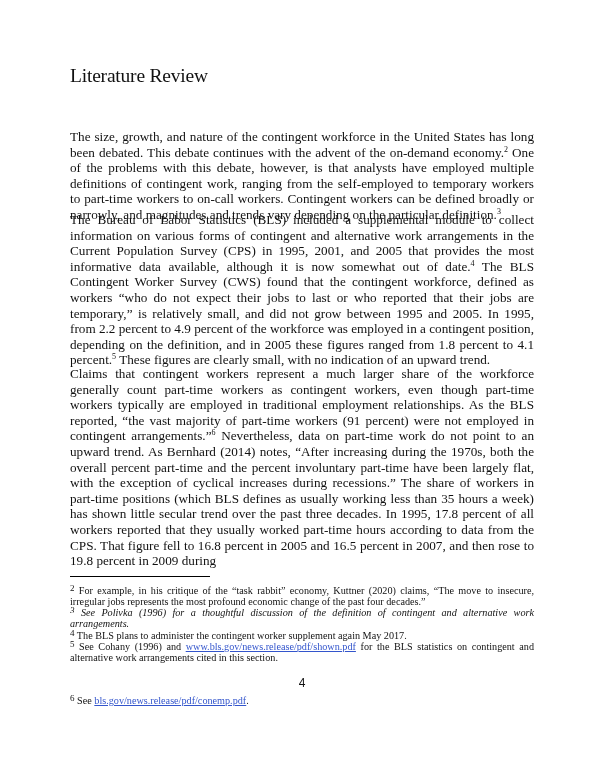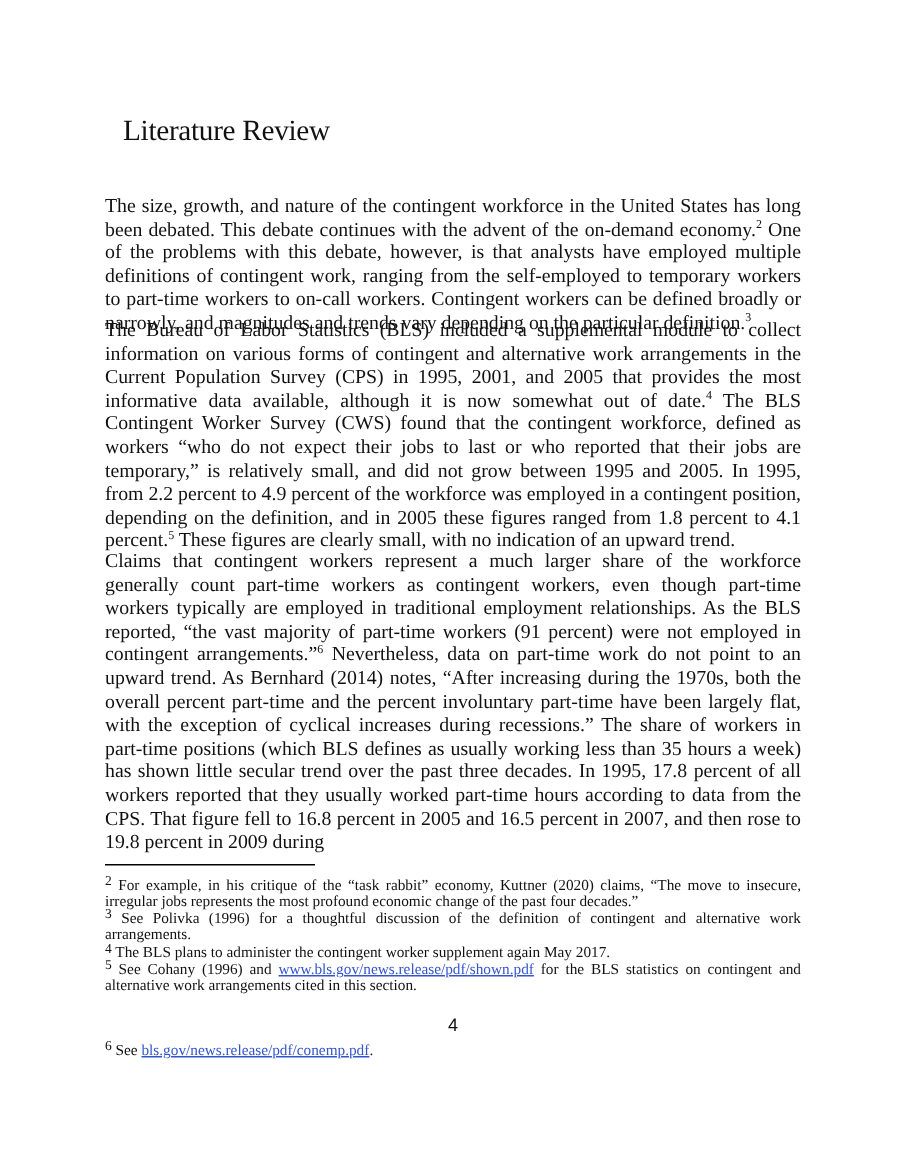--- a/index.html
+++ b/index.html
@@ -1,28 +1,28 @@
 <!DOCTYPE html>
 <html><head>
   <meta charset="utf-8">
   <style>
     html, body { margin: 0; padding: 0; background: #ffffff; }
     body { width: 600px; height: 776px; position: relative; overflow: hidden; font-family: "Liberation Serif", "DejaVu Serif", serif; color: #111; }
     .page { position: absolute; left: 70px; top: 0; width: 464px; }
-    h2 { position: absolute; top: 65px; left: 0; margin: 12px; font-weight: normal; font-size: 19.5px; letter-spacing: -0.2px; }
+    h2 { position: absolute; top: 65px; left: 0; margin: 0; font-weight: normal; font-size: 19.5px; letter-spacing: -0.2px; }
     .para { position: absolute; left: 0; width: 464px; margin: 0; font-size: 13.2px; line-height: 15.6px; text-align: justify; }
     #p1 { top: 129px; }
     #p2 { top: 212px; }
     #p3 { top: 366px; }
     sup { font-size: 8px; line-height: 0; vertical-align: 5px; }
     .rule { position: absolute; top: 576px; left: 0; width: 140px; border-top: 1px solid #000; }
     .fn { position: absolute; left: 0; width: 464px; margin: 0; font-size: 10.2px; line-height: 11.2px; text-align: justify; }
     .fn sup { font-size: 9px; vertical-align: 3px; }
     #fn2 { top: 585px; }
-    #fn3 { top: 607px; }
+    #fn3 { top: 607px; font-style: italic; }
     #fn4 { top: 630px; }
     #fn5 { top: 641px; }
     #fn6 { top: 663px; margin-top: 32px; }
     a { color: #3355cc; text-decoration: underline; }
     .pagenum { position: absolute; top: 676px; left: 0; width: 464px; text-align: center; font-family: "Liberation Sans", "DejaVu Sans", sans-serif; font-size: 12px; }
   </style>
 </head>
 <body>
 
 <div class="page">

